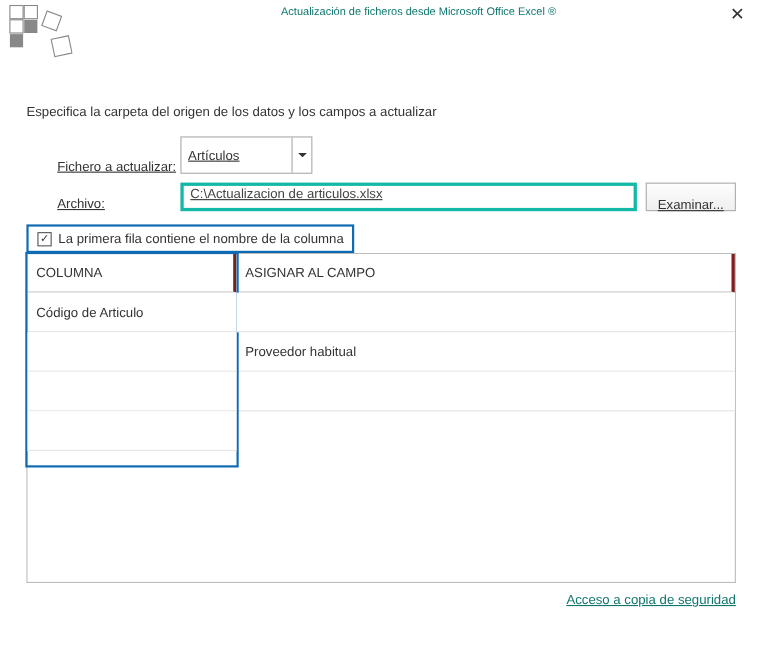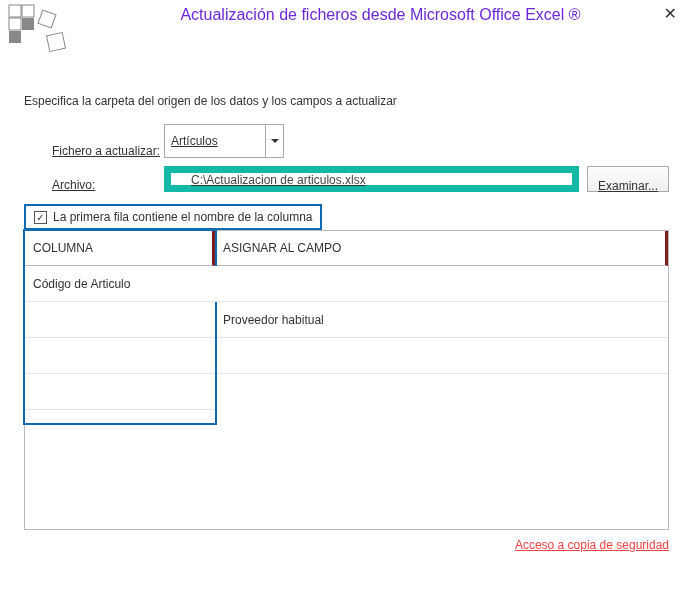--- a/index.html
+++ b/index.html
@@ -1,42 +1,42 @@
 <!DOCTYPE html>
 <html><head>
 <meta charset="utf-8">
 <style>
   * { box-sizing: border-box; font-family: "Segoe UI", Tahoma, sans-serif; font-size: 12px; }
   body { margin: 0; padding: 0; background: #fff; width: 693px; height: 589px; position: relative; color: #333; }
   .titlebar { display: flex; align-items: flex-start; padding: 4px 8px 0 8px; height: 60px; position: relative; }
   .logo { width: 58px; height: 52px; position: relative; margin-right: 10px; flex: none; }
   .logo svg { position: absolute; top: 0; left: 0; }
-  .title { flex: 1; text-align: center; padding-top: 2px; font-size: 16px; color: #6d28d9; }
+  .title { flex: 1; text-align: center; padding-top: 2px; font-size: 10px; color: #0f766e; }
   .close { position: absolute; top: 4px; right: 10px; font-size: 16px; color: #333; cursor: default; line-height: 1; padding: 2px 6px; }
   .body { padding: 10px 24px 0 24px; }
   .instr { margin: 24px 0 16px 0; color: #333; }
   .form-row { display: flex; align-items: flex-end; margin-bottom: 8px; text-decoration: underline; }
   .form-label { width: 140px; padding-left: 28px; color: #333; }
   .combo { display: flex; border: 1px solid #aaa; height: 34px; width: 120px; background: #fff; align-items: center; }
   .combo-text { flex: 1; padding: 0 6px; }
   .combo-btn { width: 18px; height: 100%; border-left: 1px solid #aaa; display: flex; align-items: center; justify-content: center; }
   .combo-btn::after { content: ""; border-left: 4px solid transparent; border-right: 4px solid transparent; border-top: 4px solid #333; }
-  .path-input { flex: 1; border: 7px solid #14b8a6; height: 26px; padding: 0 20px; background: #fff; color: #444; margin-right: 8px; }
+  .path-input { flex: 1; border: 3px solid #14b8a6; height: 26px; padding: 0 6px; background: #fff; color: #444; margin-right: 8px; }
   .browse-btn { height: 26px; padding: 12px 10px; border: 1px solid #aaa; background: linear-gradient(#fdfdfd,#efefef); cursor: default; }
   .check-row { display: flex; align-items: center; border: 2px solid #0f6ab4; padding: 4px 8px; margin-top: 12px; width: fit-content; }
   .check { width: 13px; height: 13px; border: 1px solid #555; margin-right: 6px; display: flex; align-items: center; justify-content: center; font-size: 10px; color: #333; }
   .grid-wrap { margin-top: 0; border: 1px solid #bbb; position: relative; height: 300px; }
   .grid { display: grid; grid-template-columns: 190px 1fr; }
   .gh { border-bottom: 1px solid #bbb; border-right: 3px solid #7f1d1d; padding: 10px 8px; background: #fff; font-weight: normal; color: #333; }
   .gh:last-child { border-right: none; }
   .row-left { border-bottom: 1px solid #e4e4e4; padding: 10px 8px; height: 36px; display: flex; align-items: flex-end; background: #fff; }
   .row-right { border-bottom: 1px solid #e4e4e4; height: 36px; display: flex; align-items: center; padding: 0 4px; background: #fff; position: relative; }
   .col-overlay { position: absolute; top: -2px; left: -2px; width: 194px; height: 196px; border: 2px solid #0f6ab4; pointer-events: none; }
   .link-row { text-align: right; margin-top: 8px; padding-right: 0; }
-  .link { color: #ef4444; text-decoration: underline; cursor: default; }
+  .link { color: #0f766e; text-decoration: underline; cursor: default; }
   .btn-row { text-align: right; margin-top: 12px; }
   .btn { display: inline-block; min-width: 78px; text-align: center; padding: 5px 12px; border: 1px solid #aaa; background: linear-gradient(#fdfdfd,#efefef); margin-left: 6px; cursor: default; }
 </style>
 </head>
 <body>
 
 <div class="titlebar">
   <div class="logo">
     <svg width="58" height="52" viewBox="0 0 58 52">
       <rect x="1" y="1" width="12" height="12" fill="none" stroke="#888" stroke-width="1"></rect>

